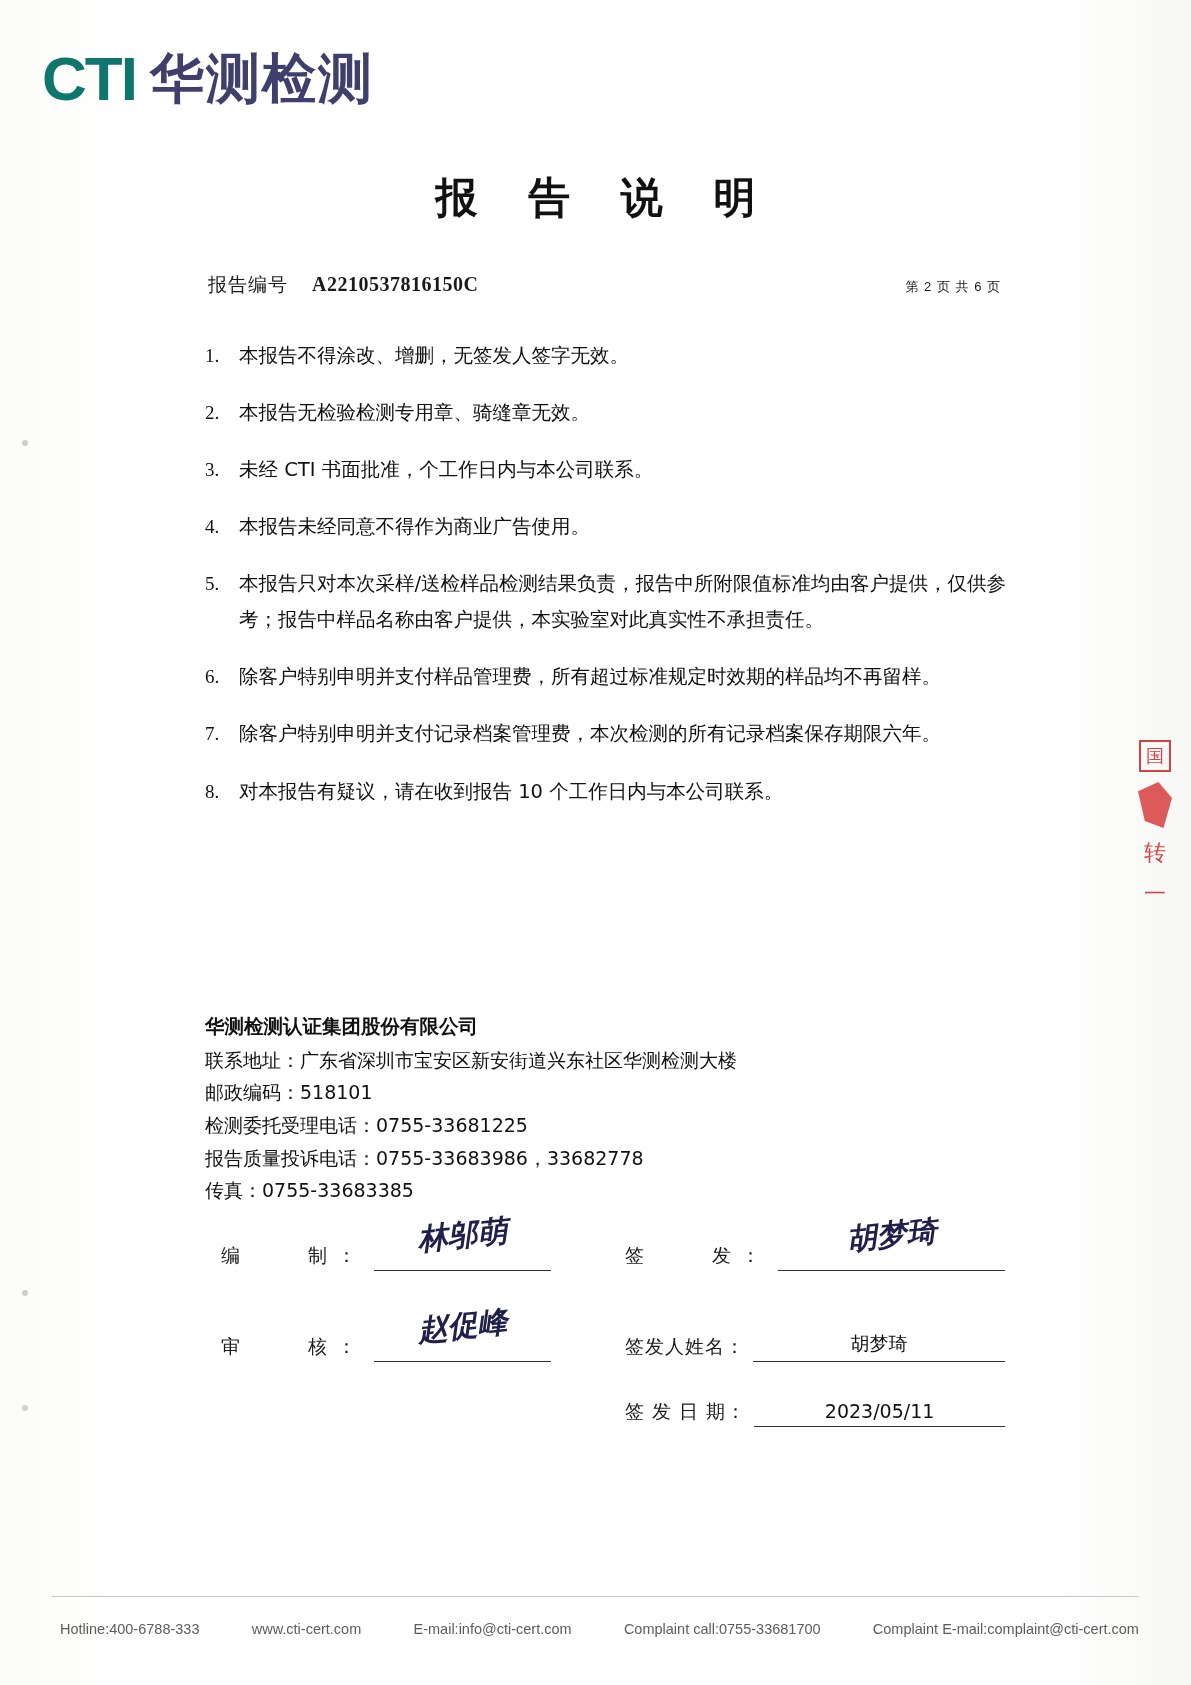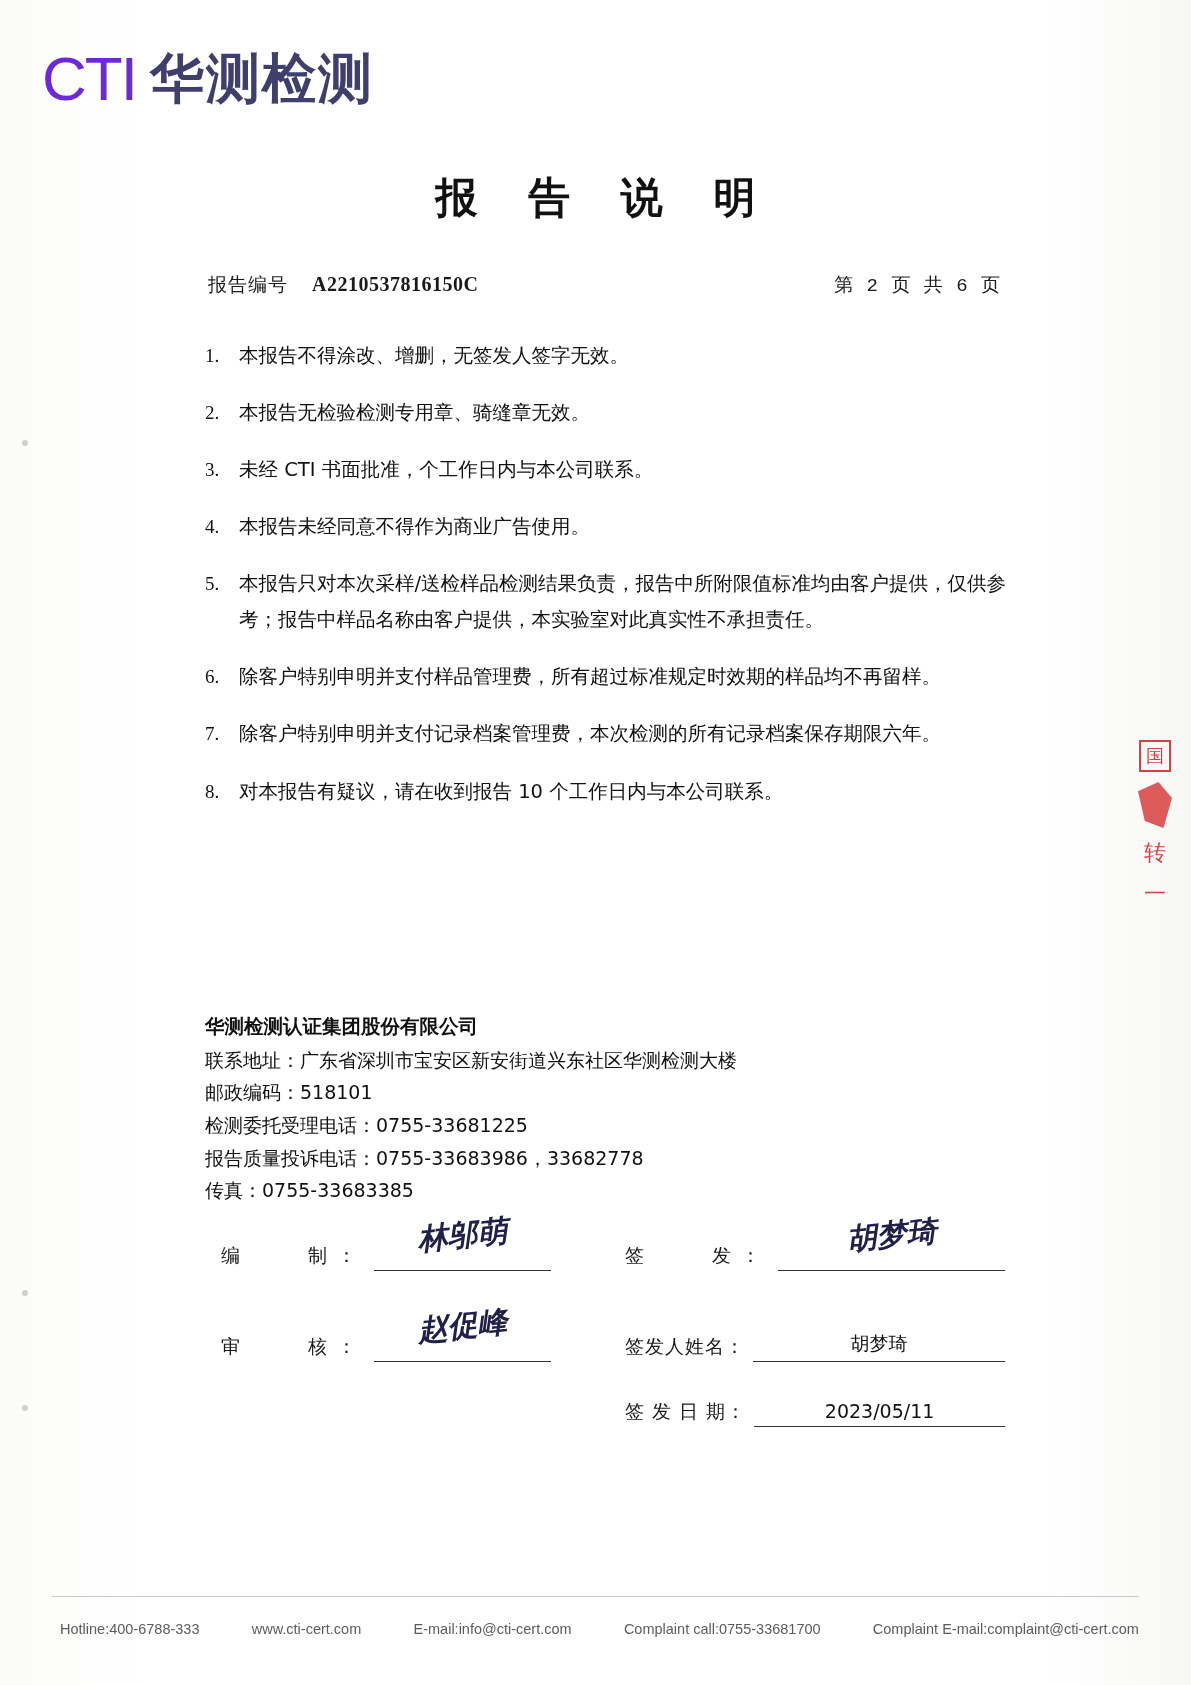--- a/index.html
+++ b/index.html
@@ -28,24 +28,24 @@
   .logo-wrap {
     position: absolute;
     left: 42px;
     top: 48px;
     display: flex;
     align-items: center;
     gap: 14px;
   }
   .logo-cti {
     font-family: "Liberation Sans", sans-serif;
-    font-weight: normal;
+    font-weight: bold;
     font-size: 62px;
     letter-spacing: -2px;
-    color: #6d28d9;
+    color: #0f766e;
     line-height: 1;
   }
   .logo-cn {
     font-family: "DejaVu Sans", sans-serif;
     font-weight: bold;
     font-size: 54px;
     letter-spacing: 2px;
     color: #3f3f6e;
     line-height: 1;
   }
@@ -84,22 +84,22 @@
     justify-content: center;
   }
   .meta-left .label { font-size: 19px; letter-spacing: 1px; }
   .meta-left .value {
     font-family: "Liberation Serif", serif;
     font-weight: bold;
     font-size: 20px;
     letter-spacing: 0.5px;
   }
   .meta-right {
-    font-family: Liberation Mono, monospace;
-    font-size: 19px;
+    font-family: Liberation Sans, sans-serif;
+    font-size: 13px;
     letter-spacing: 1px;
   }
 
   
   .notes {
     position: absolute;
     left: 205px;
     right: 170px;
     top: 338px;
   }

